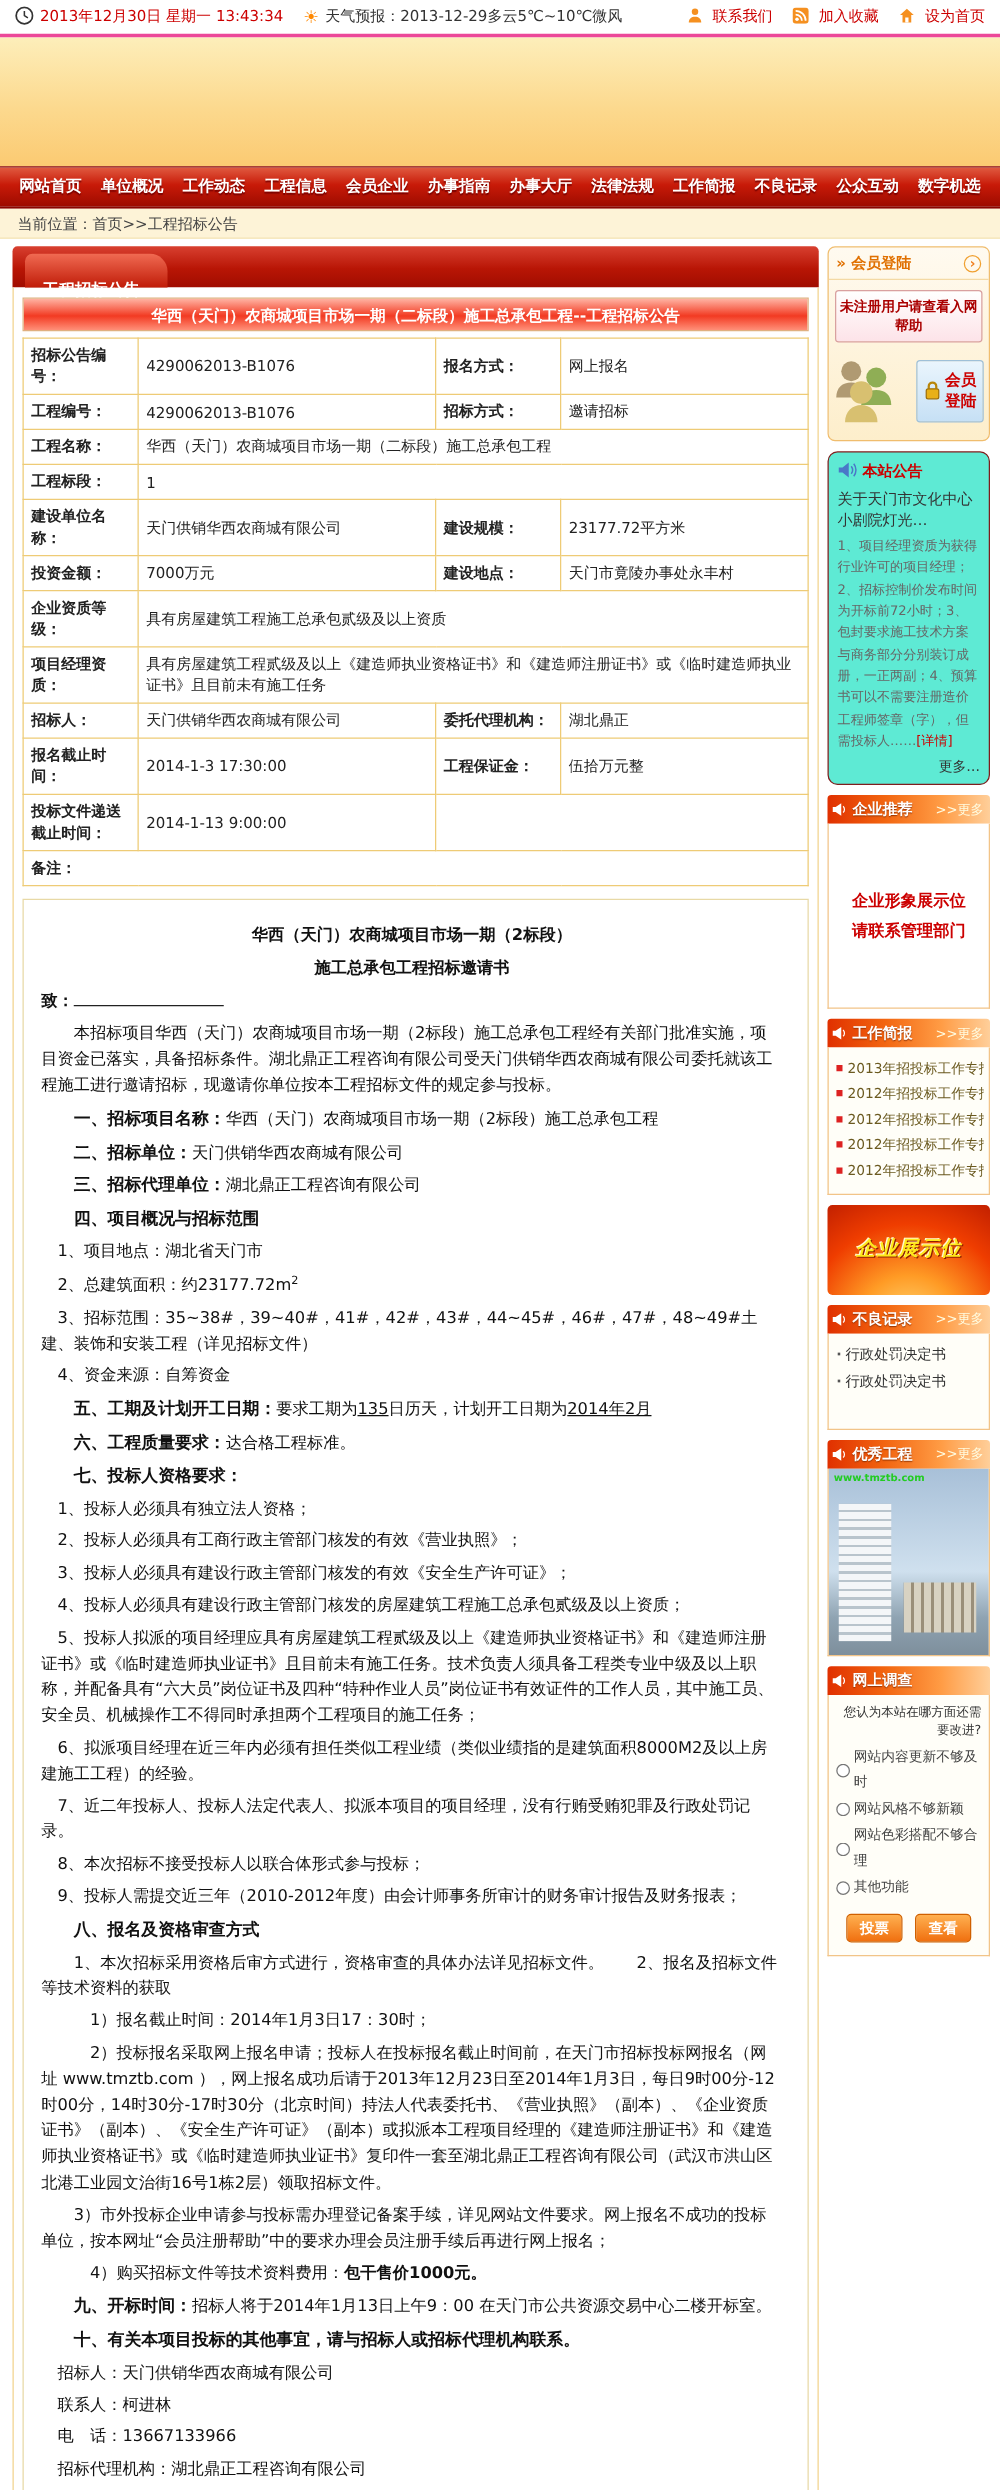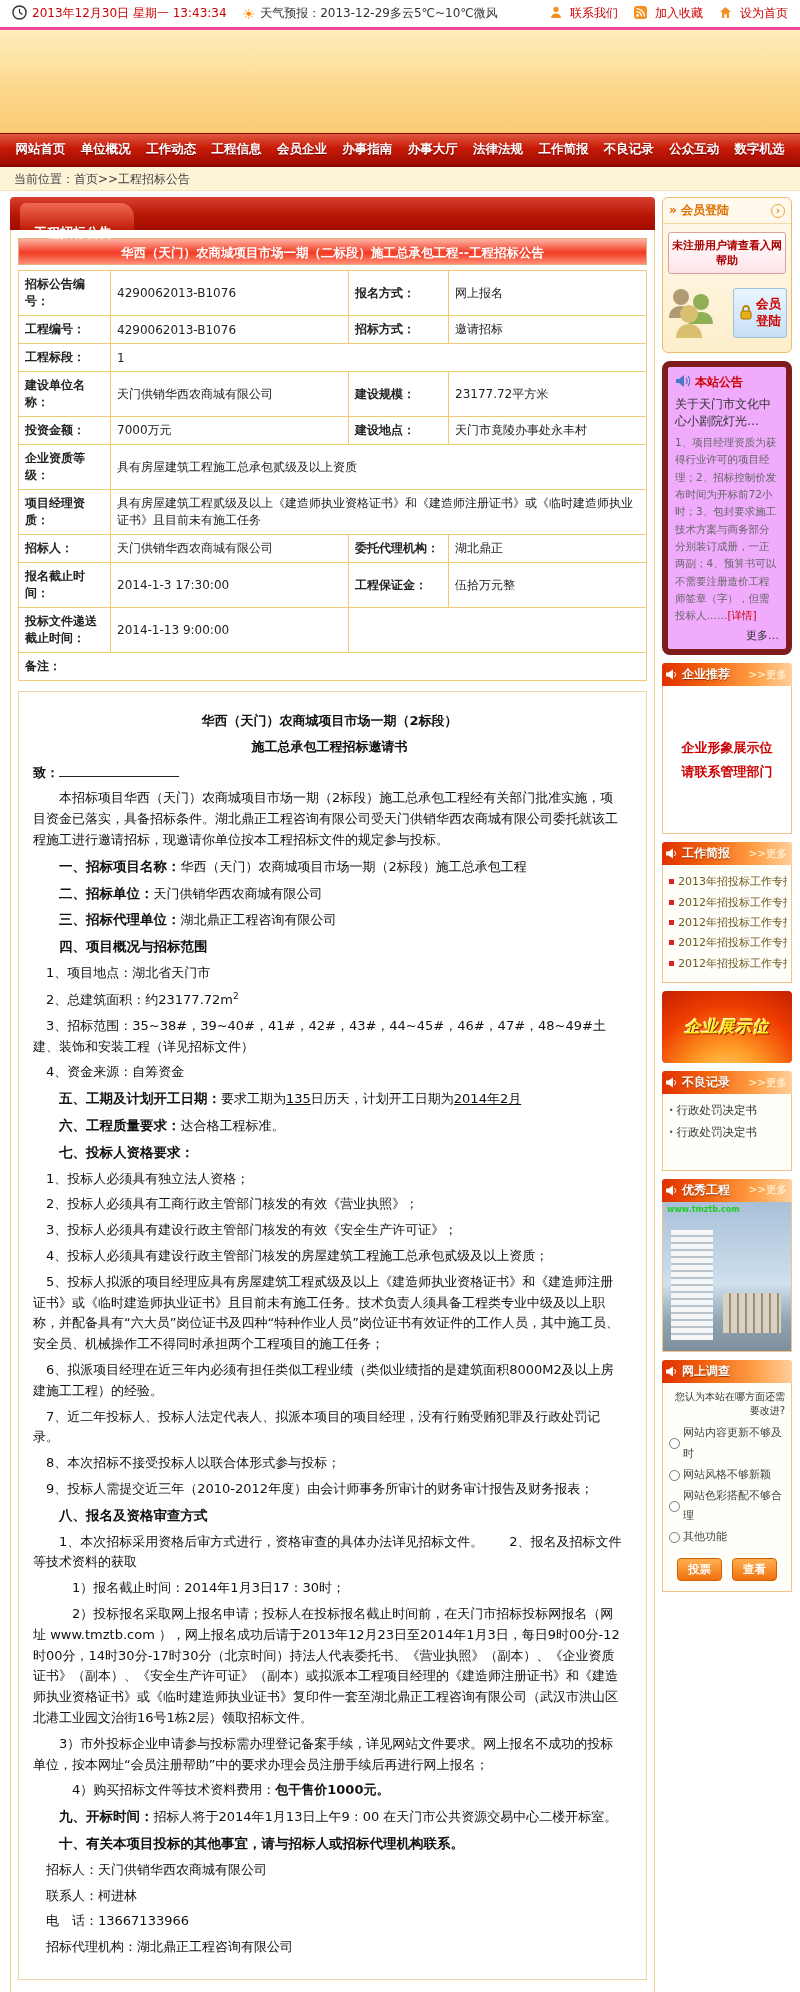--- a/index.html
+++ b/index.html
@@ -57,21 +57,21 @@
 
   
   .sbox { margin-bottom:8px; }
   .login { border:1px solid #f0bd6e; border-radius:6px; background:linear-gradient(180deg,#fffaf0,#fdeecb); overflow:hidden; }
   .login-hd { display:flex; align-items:center; height:26px; padding:0 6px; border-bottom:1px solid #f4d9a4; color:#e07000; font-weight:bold; font-size:12px; }
   .login-hd .arr-circle { margin-left:auto; width:14px; height:14px; border:1px solid #f0a030; border-radius:50%; color:#f08020; font-size:11px; line-height:12px; text-align:center; cursor:pointer; }
   .reg-help { display:block; margin:8px 5px 6px 5px; padding:5px 2px; text-align:center; font-size:11px; font-weight:bold; color:#a00; background:linear-gradient(180deg,#fff,#fde3e8); border:1px solid #d9a0a0; border-radius:3px; cursor:pointer; }
   .login-row { display:flex; align-items:center; padding:4px 4px 10px 4px; }
   .login-btn { margin-left:14px; display:flex; align-items:center; gap:3px; background:linear-gradient(180deg,#eaf5fd,#c6e0f5); border:1px solid #9fc0d8; border-radius:3px; padding:7px 5px; color:#c00; font-weight:bold; font-size:12.5px; cursor:pointer; }
 
-  .announce { border:6px solid #7f1d1d; border-radius:8px; background:#f0abfc; padding:7px 7px 6px 7px; }
+  .announce { border:1px solid #7f1d1d; border-radius:8px; background:#5eead4; padding:7px 7px 6px 7px; }
   .ann-hd { display:flex; align-items:center; gap:4px; font-weight:bold; color:#c00; font-size:12px; margin-bottom:5px; }
   .ann-title { display:block; color:#333; font-size:12px; margin:3px 0 4px 0; text-decoration:none; cursor:pointer; }
   .ann-body { font-size:10.5px; color:#666; line-height:1.65; }
   .ann-body .detail { color:#c00; cursor:pointer; }
   .ann-more { display:block; text-align:right; font-size:11px; color:#333; margin-top:4px; cursor:pointer; }
 
   .sec-hd { height:23px; display:flex; align-items:center; padding:0 5px 0 4px; background:linear-gradient(90deg,#e03000 0%,#f26510 35%,#ff9c45 70%,#ffcf9a 100%); border-radius:3px 3px 0 0; }
   .sec-hd .ttl { color:#fff; font-weight:bold; font-size:12px; margin-left:4px; text-shadow:0 1px 1px #903000; }
   .sec-hd .more { margin-left:auto; font-size:10.5px; color:#fffce0; cursor:pointer; }
   .sec-bd { border:1px solid #f2c488; border-top:none; background:#fffef8; }
@@ -177,20 +177,24 @@
           <td class="lbl2">报名方式：</td>
           <td>网上报名</td>
         </tr>
         <tr>
           <td class="lbl">工程编号：</td>
           <td>4290062013-B1076</td>
           <td class="lbl2">招标方式：</td>
           <td>邀请招标</td>
         </tr>
         <tr>
+          <td class="lbl">工程名称：</td>
+          <td colspan="3">华西（天门）农商城项目市场一期（二标段）施工总承包工程</td>
+        </tr>
+        <tr>
           <td class="lbl">工程标段：</td>
           <td colspan="3">1</td>
         </tr>
         <tr>
           <td class="lbl">建设单位名称：</td>
           <td>天门供销华西农商城有限公司</td>
           <td class="lbl2">建设规模：</td>
           <td>23177.72平方米</td>
         </tr>
         <tr>

